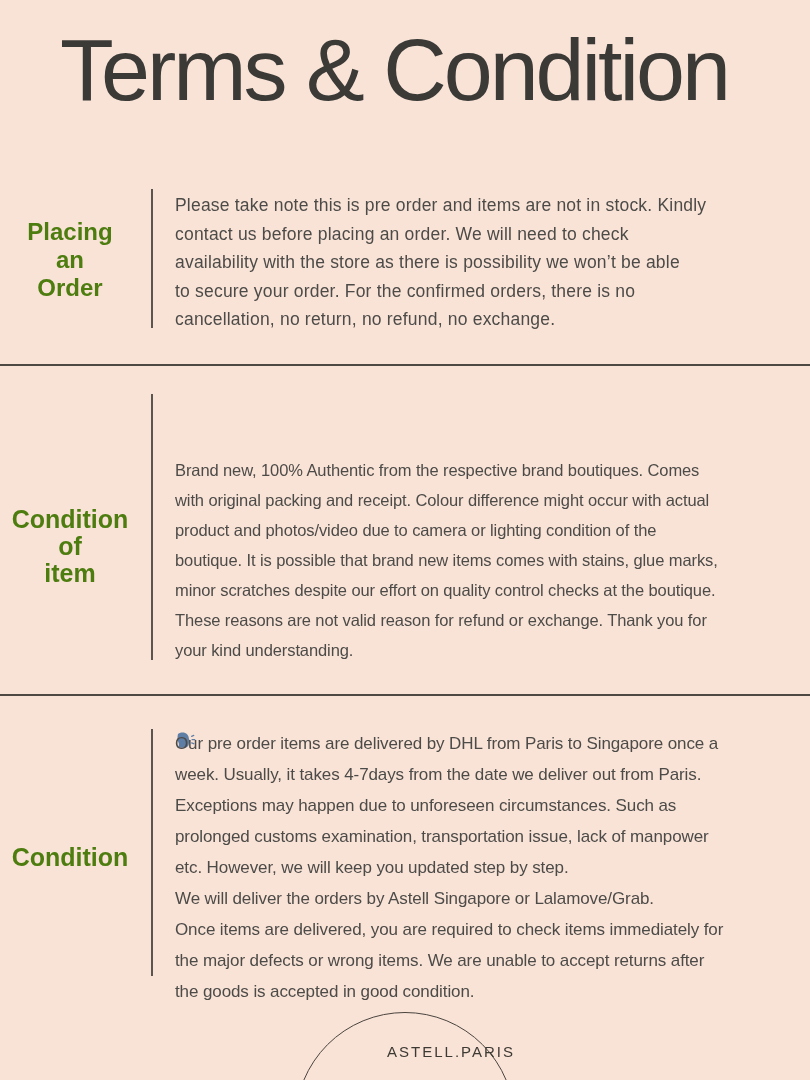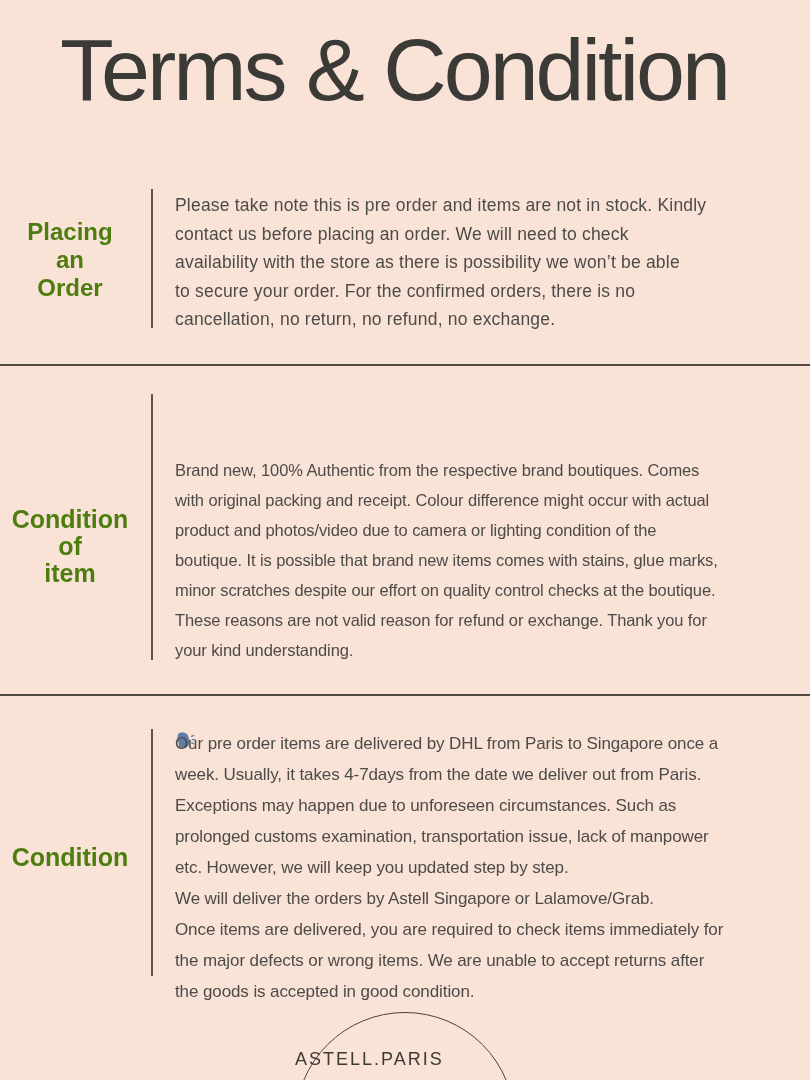--- a/index.html
+++ b/index.html
@@ -82,25 +82,24 @@
     width: 220px;
     height: 220px;
     border: 1.5px solid #4a443e;
     border-radius: 50%;
   }
   .footer-brand {
     position: absolute;
     left: 295px;
     top: 1043px;
     width: 220px;
-    text-align: left;
-    font-size: 18px;
+    text-align: right;
+    font-size: 15px;
     letter-spacing: 2px;
     color: #3d3933;
-    margin-top: 6px;
   }
 </style>
 </head>
 <body>
 
 <div class="page">
 
   <h1 class="page-title">Terms &amp; Condition</h1>
 
   <div class="section-label label-1">Placing

